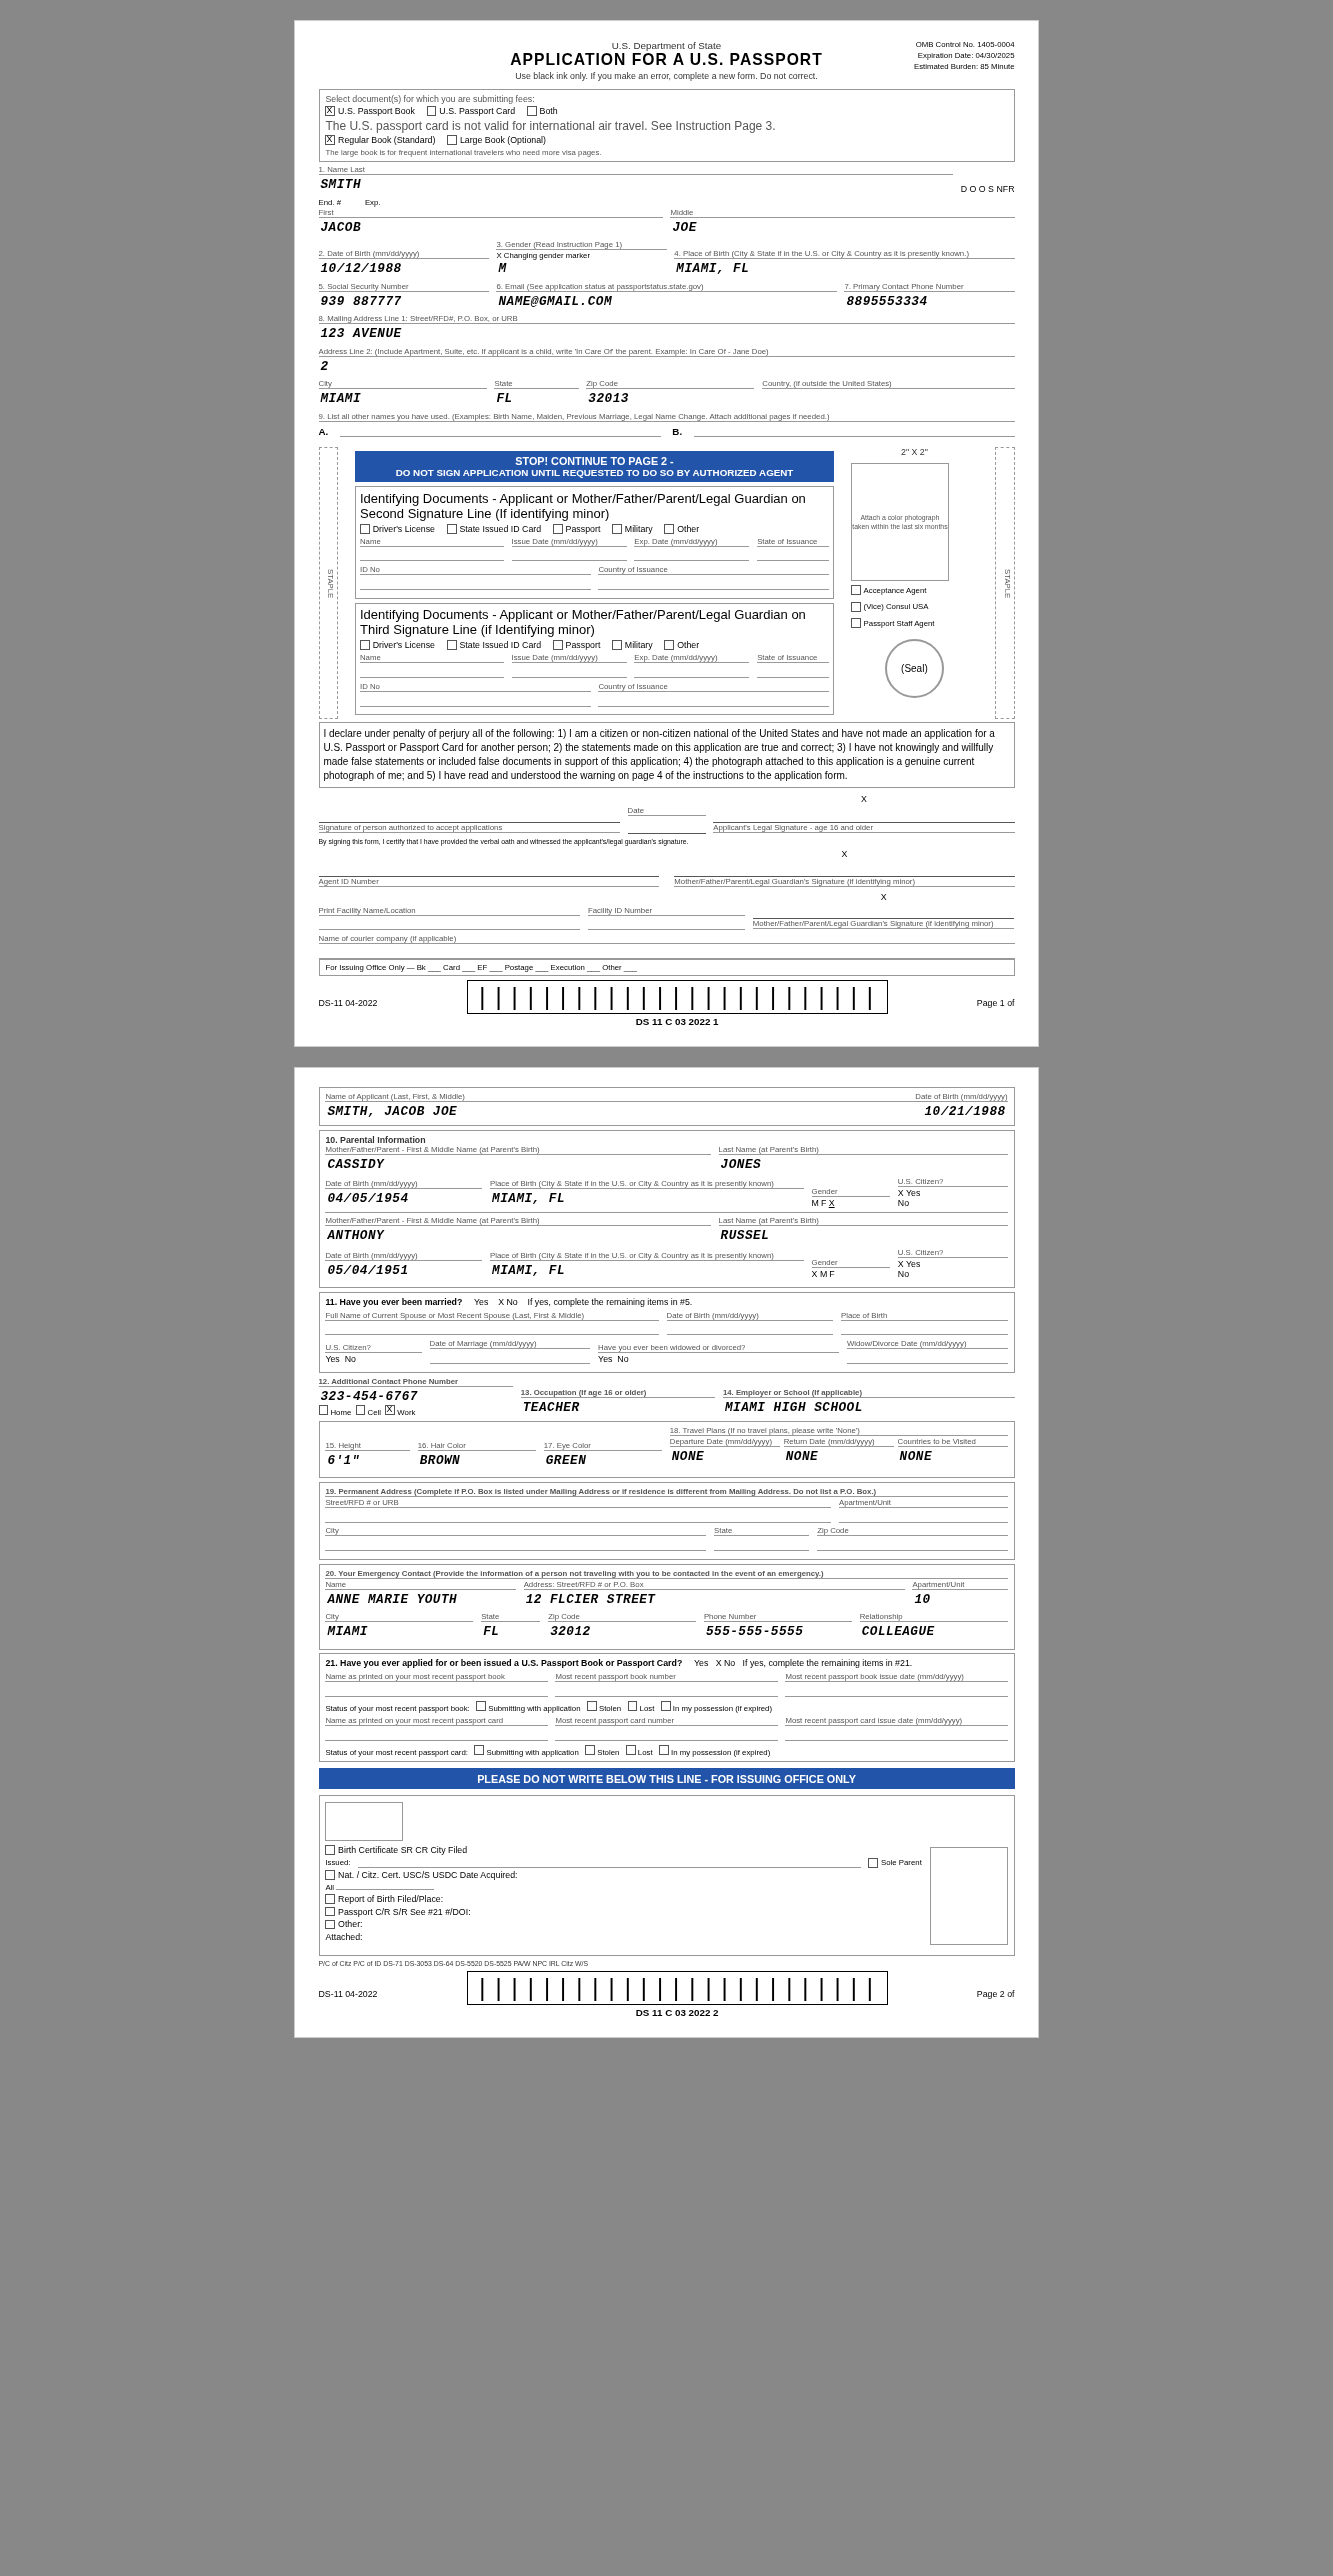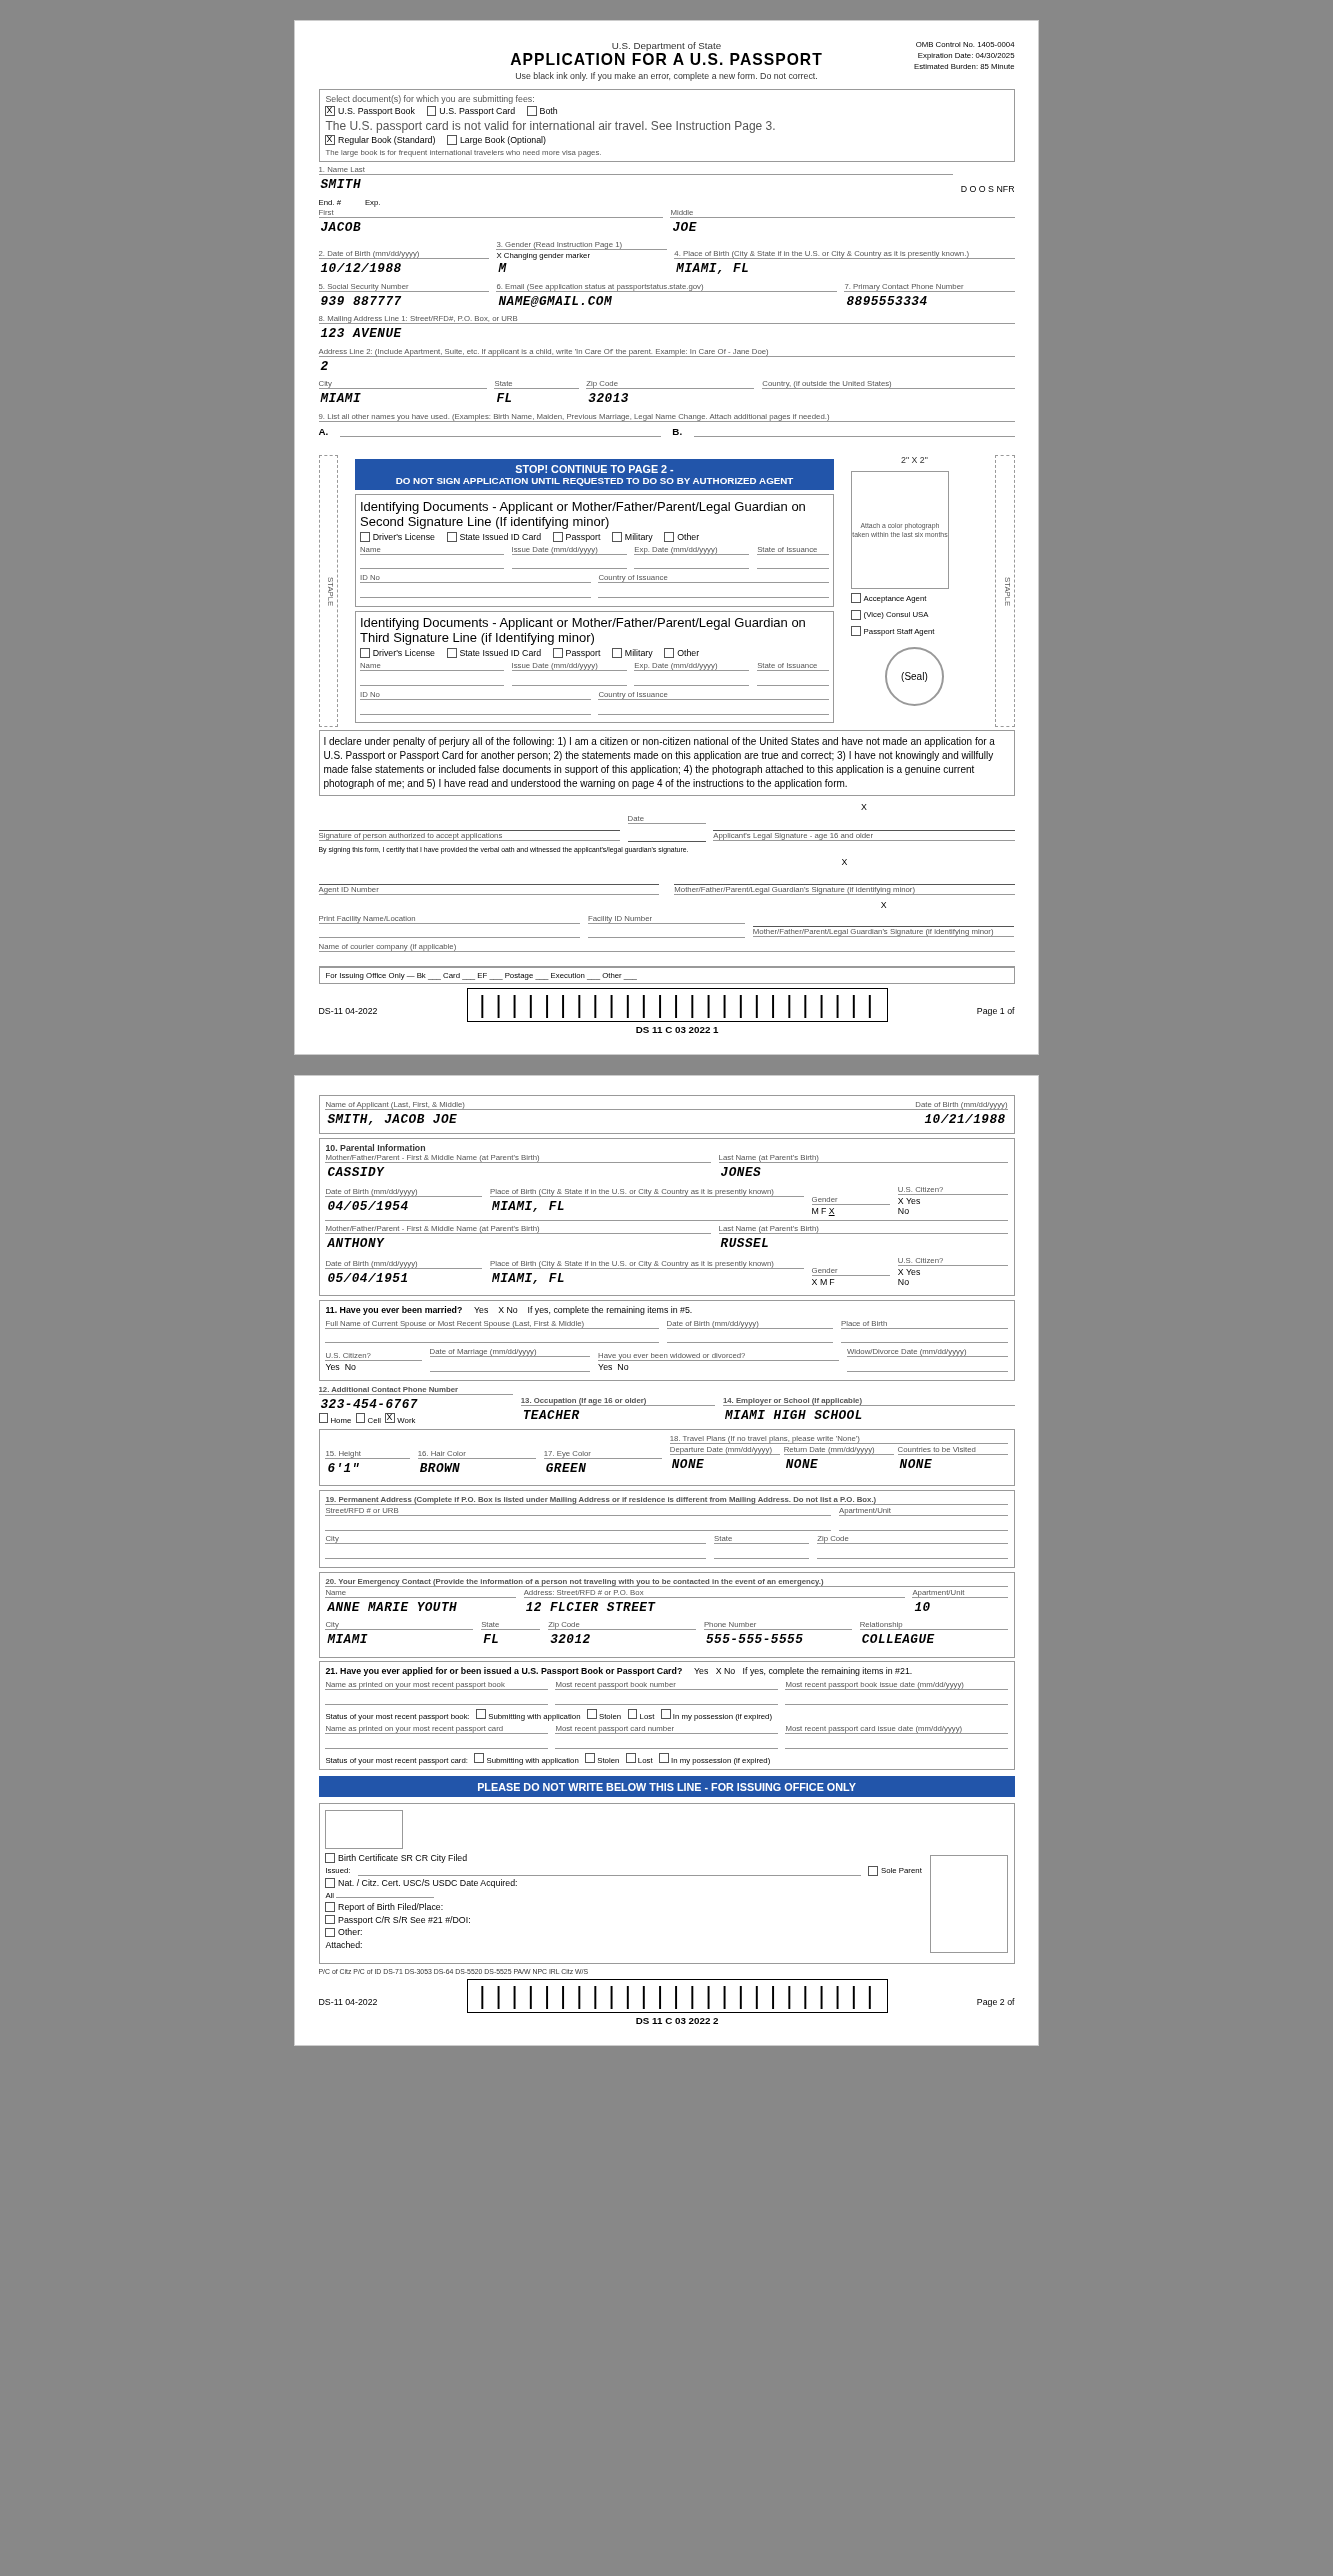--- a/index.html
+++ b/index.html
@@ -333,21 +333,21 @@
     <div class="field-group">
       <div class="field-label">Zip Code</div>
       <div class="field-value handwritten">32013</div>
     </div>
     <div class="field-group" style="flex:1.5">
       <div class="field-label">Country, (if outside the United States)</div>
       <div class="field-value handwritten"></div>
     </div>
   </div>
 
-  <div class="field-group" style="margin-bottom:15px;">
+  <div class="field-group" style="margin-bottom:7px;">
     <div class="field-label">9. List all other names you have used. (Examples: Birth Name, Maiden, Previous Marriage, Legal Name Change. Attach additional pages if needed.)</div>
     <div class="field-row">
       <div style="font-size:9.8px; font-weight:bold; margin-right:3.9px;">A.</div>
       <div style="flex:1; border-bottom:1px solid #999; min-height:13.7px;"></div>
       <div style="font-size:9.8px; font-weight:bold; margin: 0 3.9px;">B.</div>
       <div style="flex:1; border-bottom:1px solid #999; min-height:13.7px;"></div>
     </div>
   </div>
 
   <div class="main-content-row">

